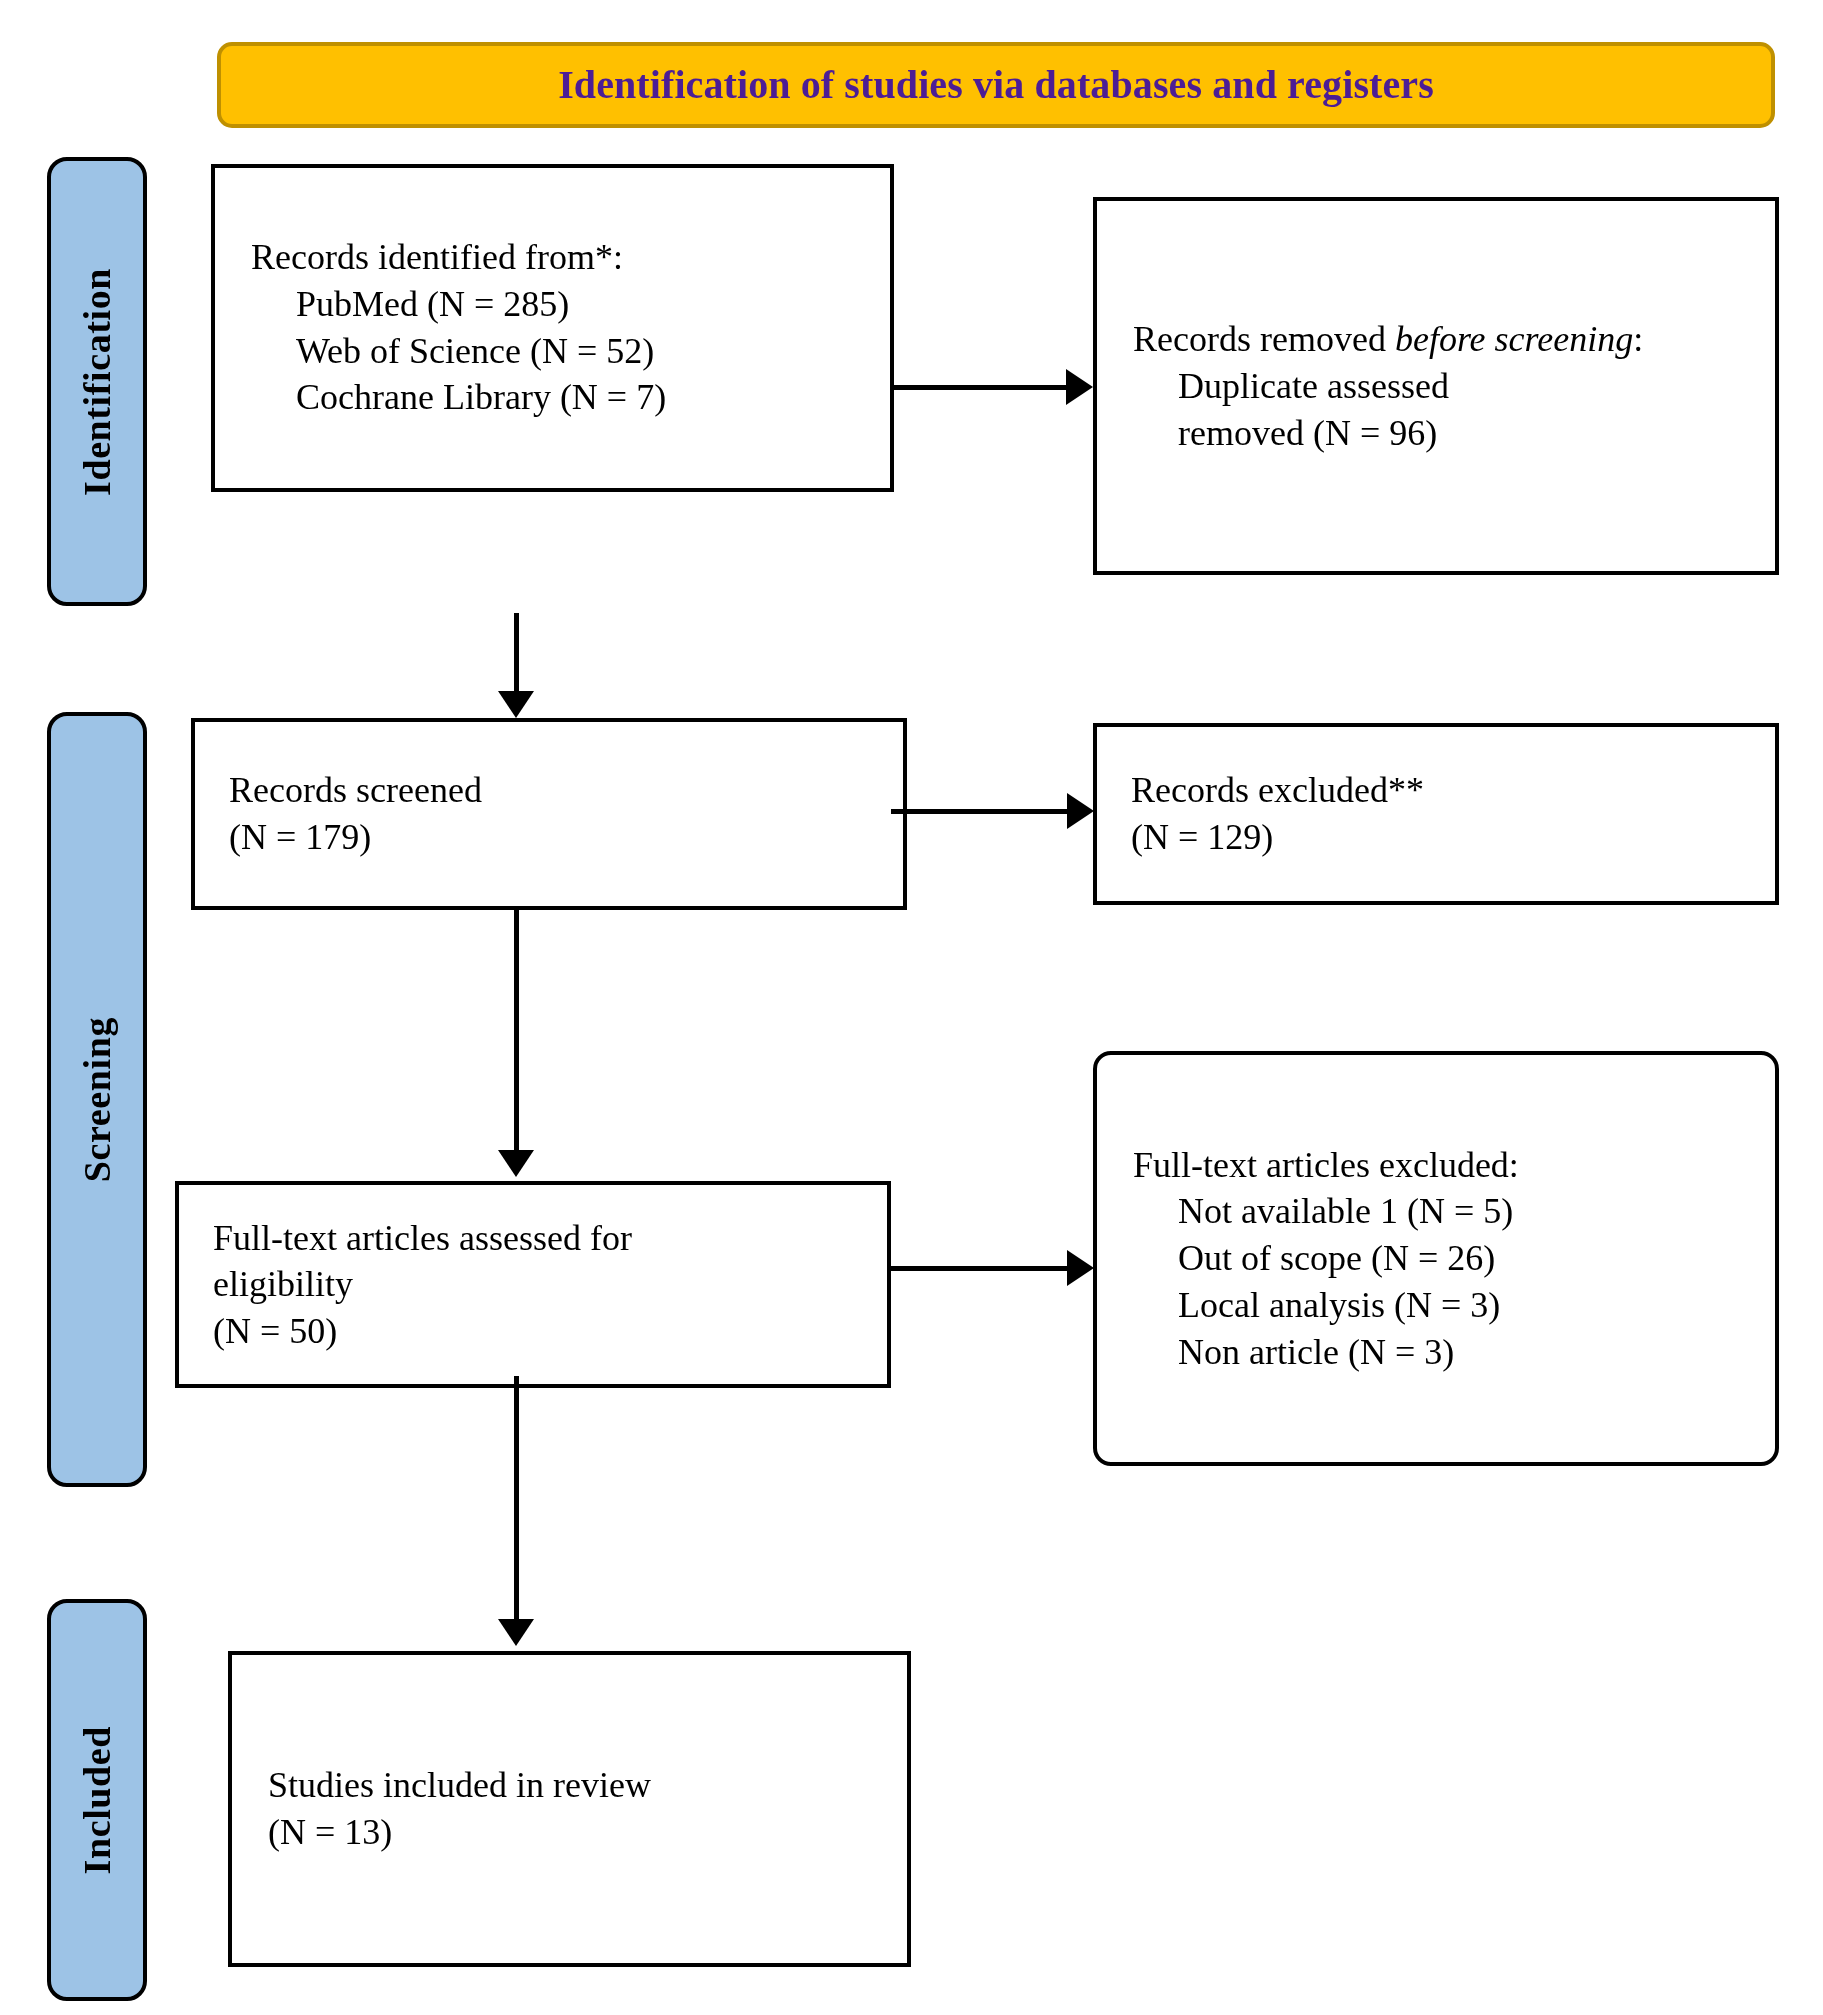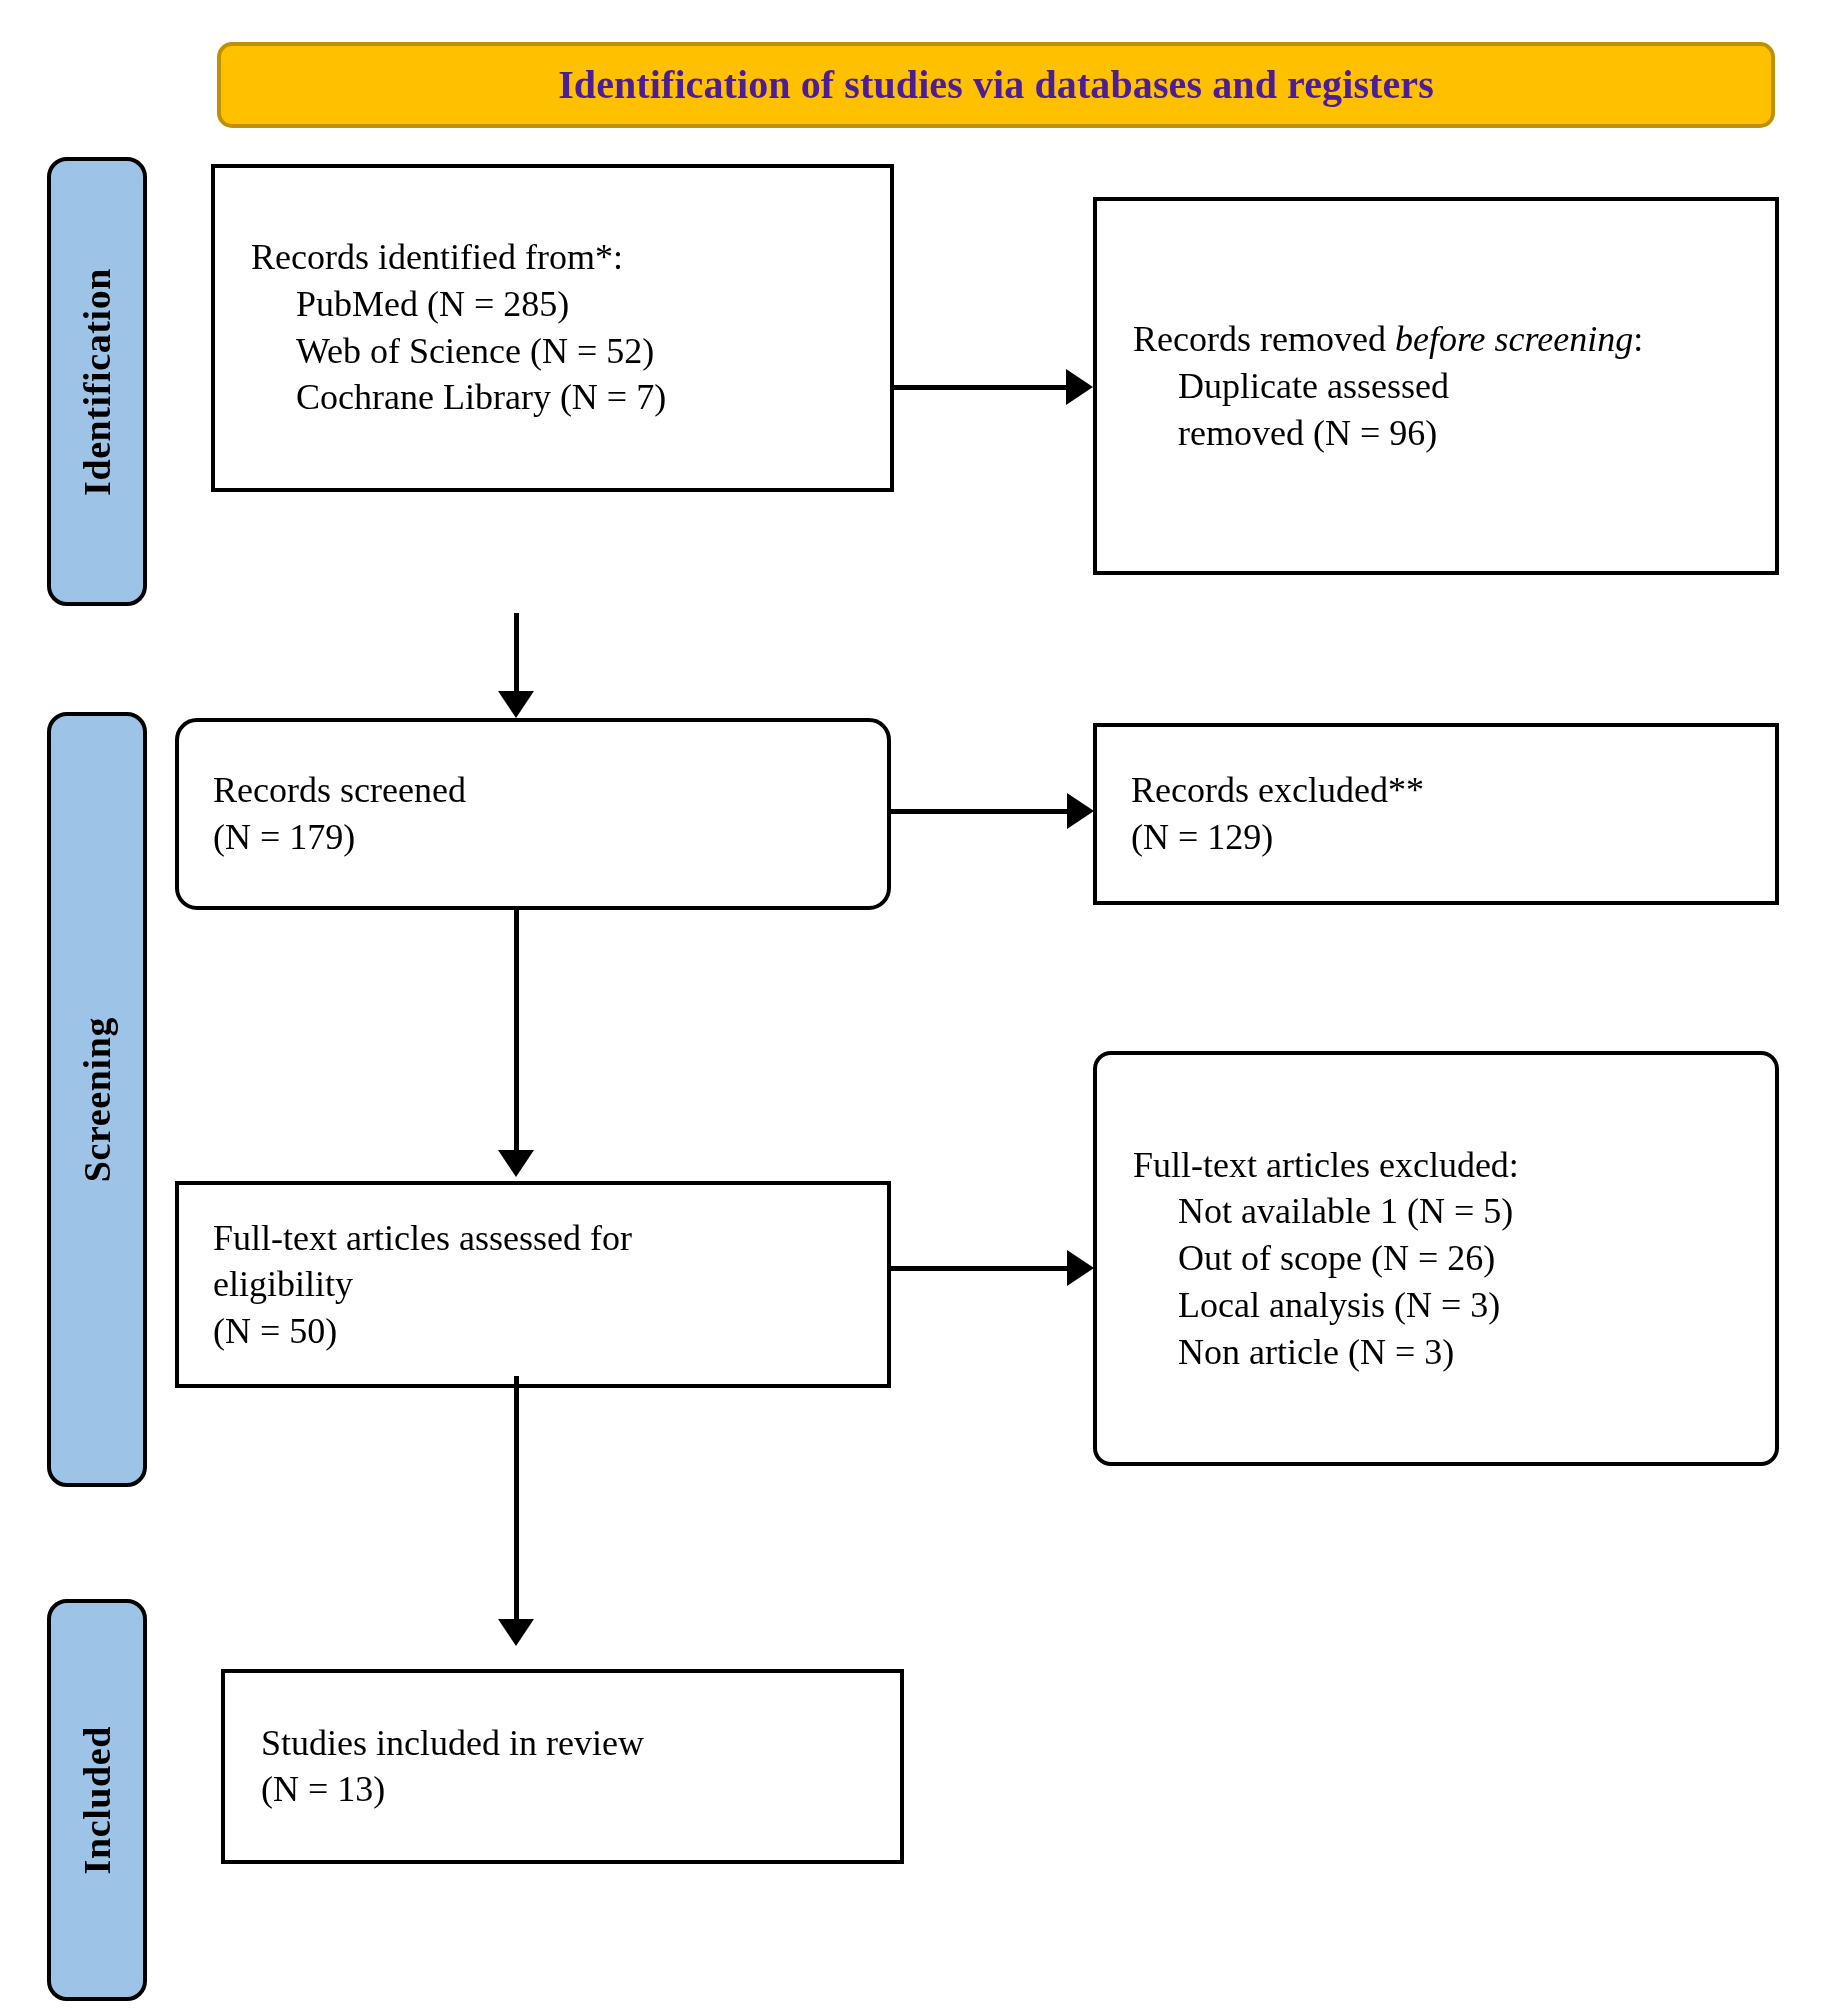--- a/index.html
+++ b/index.html
@@ -87,25 +87,25 @@
     line-height: 1.30;
     color: #000000;
     white-space: nowrap;
   }
   .box-line.wrap { white-space: normal; }
   .box-line.indent { padding-left: 45px; }
   .box-line .it { font-style: italic; }
 
   #box-identified    { left: 211px;  top: 164px;  width: 683px; height: 328px; }
   #box-removed       { left: 1093px; top: 197px;  width: 686px; height: 378px; }
-  #box-screened      { left: 175px;  top: 718px; width: 716px; height: 192px; border-radius: 22px; }
+  #box-screened      { left: 191px;  top: 718px; width: 716px; height: 192px; }
   #box-excluded      { left: 1093px; top: 723px; width: 686px; height: 182px; }
   #box-fulltext      { left: 175px;  top: 1181px; width: 716px; height: 207px; }
   #box-ftexcluded    { left: 1093px; top: 1051px; width: 686px; height: 415px; border-radius: 18px; }
-  #box-included      { left: 221px;  top: 1651px; width: 683px; height: 195px; margin-top: 18px; }
+  #box-included      { left: 228px;  top: 1651px; width: 683px; height: 316px; }
 
   #box-identified .box-inner,
   #box-removed .box-inner,
   #box-ftexcluded .box-inner,
   #box-included .box-inner { left: 36px; }
 
   
   .arrow-h {
     position: absolute;
     height: 5.2px;

